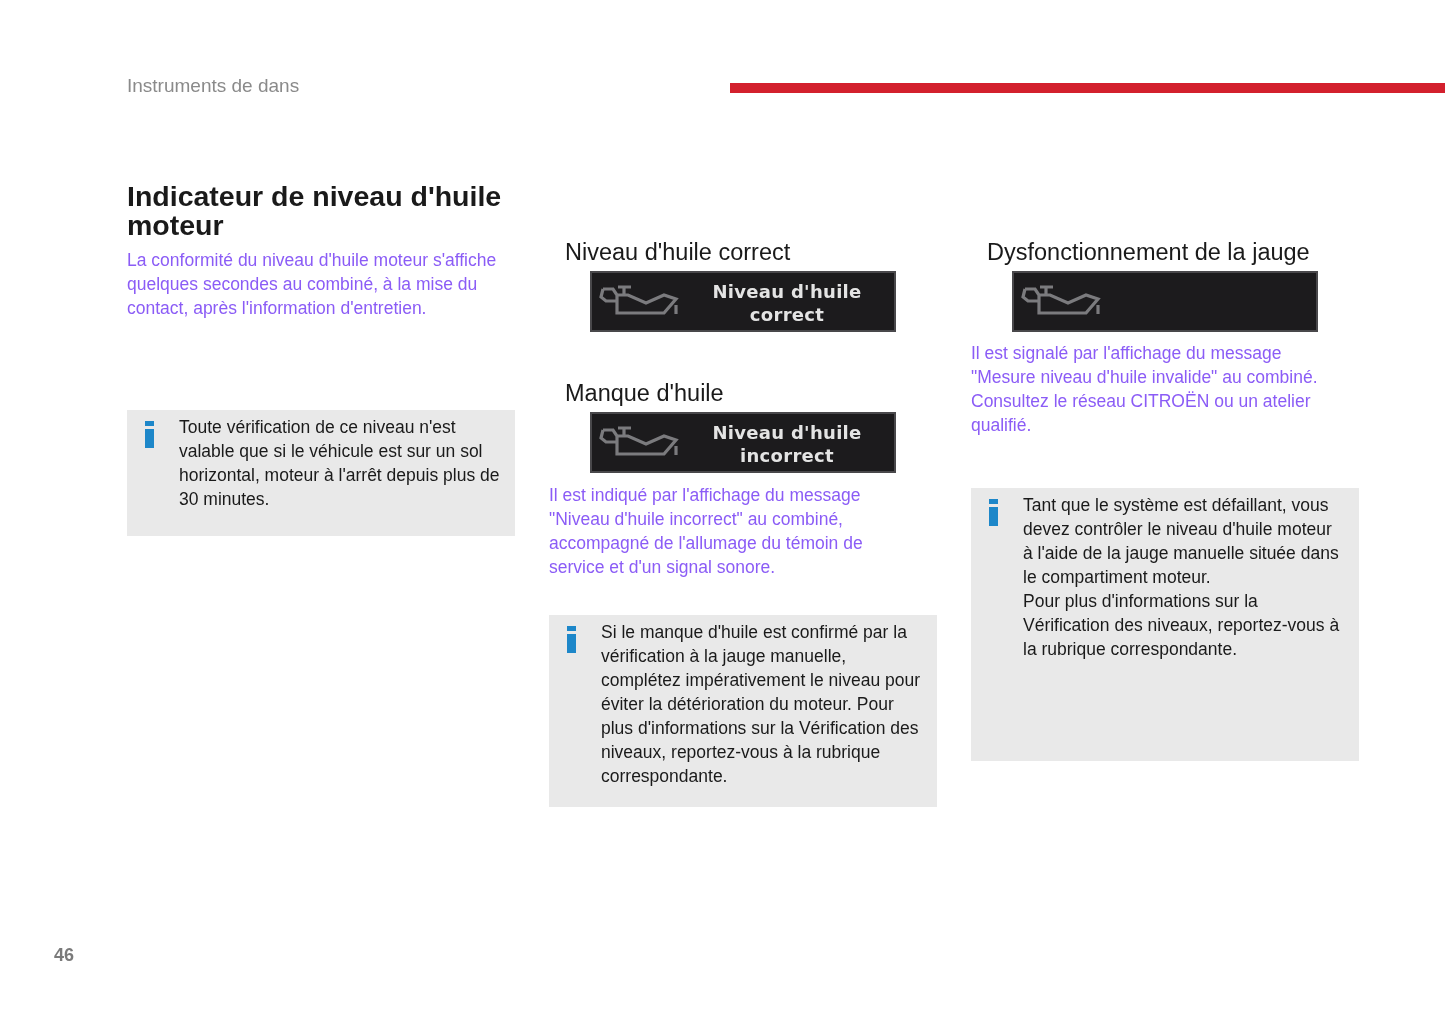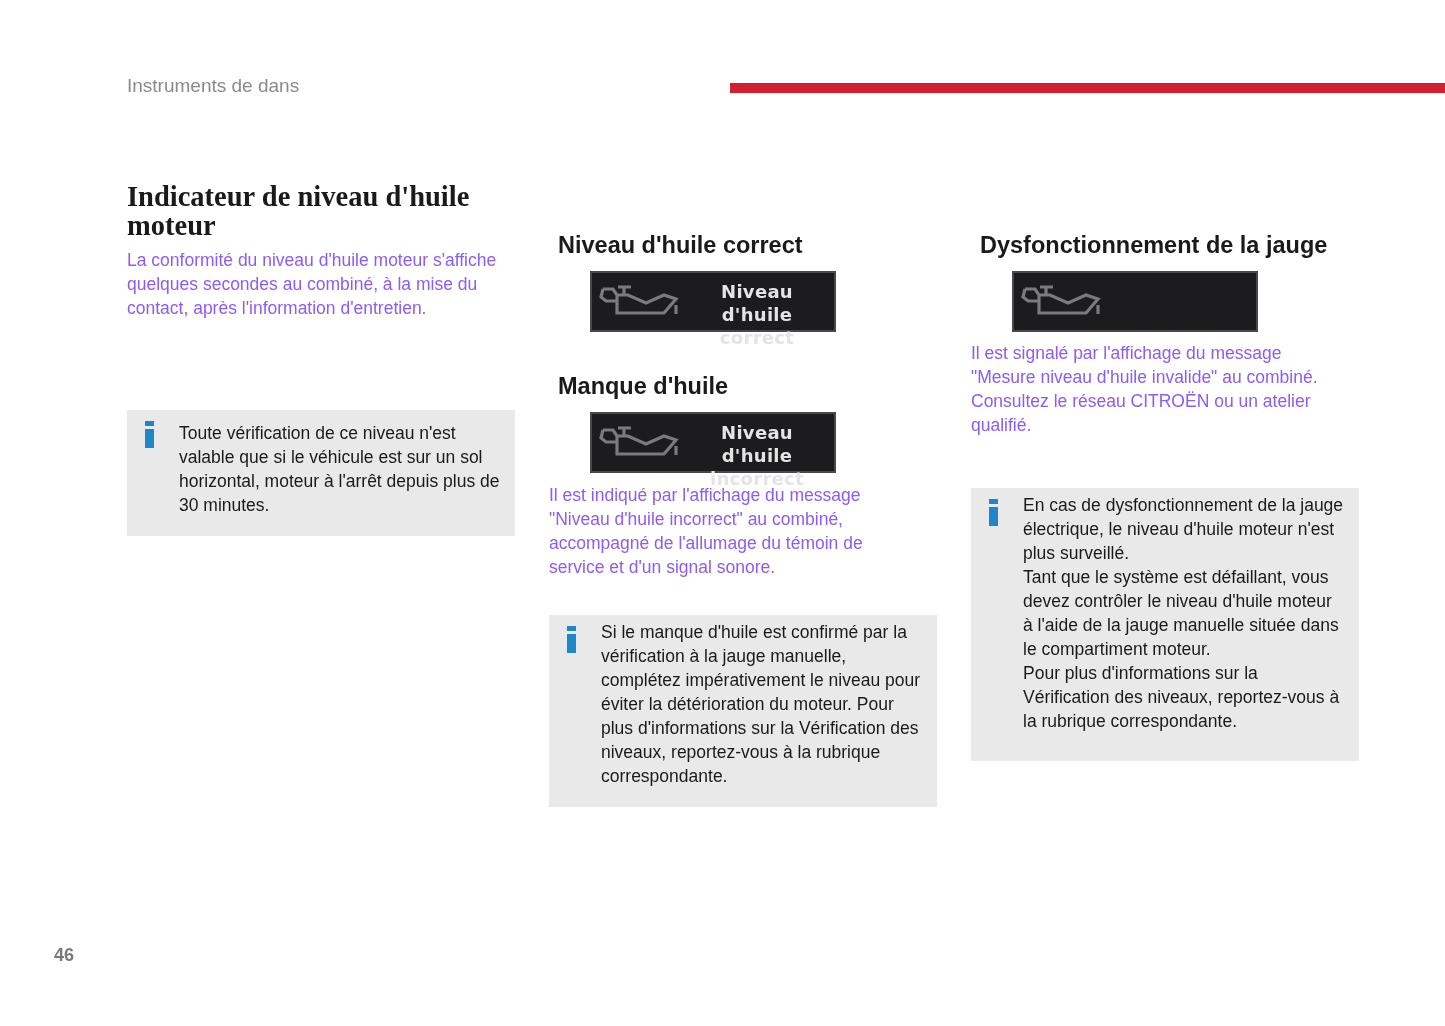--- a/index.html
+++ b/index.html
@@ -47,22 +47,22 @@
 
     .main-title {
       font-size: 28.5px;
       font-weight: bold;
       line-height: 29px;
       margin: 0;
       color: #1a1a1a;
     }
     .sub-title {
       font-size: 23.5px;
-      font-weight: bold;
-      margin: 9px;
+      font-weight: normal;
+      margin: 16px;
       line-height: 30px;
       color: #1a1a1a;
     }
     .body-text {
       font-size: 17.5px;
       line-height: 24px;
       margin: 0;
       color: #8b5cf6;
     }
     .info-box {
@@ -97,21 +97,21 @@
     .info-text {
       font-size: 17.5px;
       line-height: 24px;
       color: #1a1a1a;
       margin: 0;
     }
     .info-text b { font-weight: normal; }
 
     .display {
       position: absolute;
-      width: 246px;
+      width: 306px;
       height: 61px;
       background: #1c1b1d;
       border: 2px solid #49484b;
       box-sizing: border-box;
     }
     .display .oil-icon {
       position: absolute;
       left: 6px;
       top: 10px;
       width: 82px;
@@ -131,24 +131,24 @@
       letter-spacing: 0.3px;
     }
   </style>
 </head>
 <body>
 
 <div class="section-header">Instruments de dans</div>
 <div class="red-bar"></div>
 
 <div class="col col1">
-  <h1 class="main-title" style="width:395px;font-family:Liberation Serif, serif;">Indicateur de niveau d'huile moteur</h1>
+  <h1 class="main-title" style="width:395px;">Indicateur de niveau d'huile moteur</h1>
   <p class="body-text" style="margin-top:8px;width:392px;">La conformité du niveau d'huile moteur s'affiche quelques secondes au combiné, à la mise du contact, après l'information d'entretien.</p>
 </div>
-<div class="info-box" style="left:127px;top:410px;width:388px;height:126px;padding-top:11px;">
+<div class="info-box" style="left:127px;top:410px;width:388px;height:126px;padding-top:5px;">
   <div class="info-icon">
       <div class="dot"></div>
       <div class="stem"></div>
     </div>
   <p class="info-text">Toute vérification de ce niveau n'est valable que si le véhicule est sur un sol horizontal, moteur à l'arrêt depuis plus de 30 minutes.</p>
 </div>
 
 <div class="col col2">
   <h2 class="sub-title">Niveau d'huile correct</h2>
 </div>
@@ -205,18 +205,17 @@
       <path d="M78 22 L78 31"></path>
     </g>
   </svg>
 </div>
 <p class="body-text" style="position:absolute;left:971px;top:341px;width:375px;">Il est signalé par l'affichage du message "Mesure niveau d'huile invalide" au combiné. Consultez le réseau CITROËN ou un atelier qualifié.</p>
 <div class="info-box" style="left:971px;top:488px;width:388px;height:273px;">
   <div class="info-icon">
       <div class="dot"></div>
       <div class="stem"></div>
     </div>
-  <p class="info-text">En cas de dysfonctionnement de la jauge électrique, le niveau d'huile moteur n'est plus surveillé.</p>
   <p class="info-text">Tant que le système est défaillant, vous devez contrôler le niveau d'huile moteur à l'aide de la jauge manuelle située dans le compartiment moteur.</p>
   <p class="info-text"><span>Pour plus d'informations sur la </span><b>Vérification des niveaux</b><span>, reportez-vous à la rubrique correspondante.</span></p>
 </div>
 
 <div class="page-number">46</div>
 
 </body></html>

